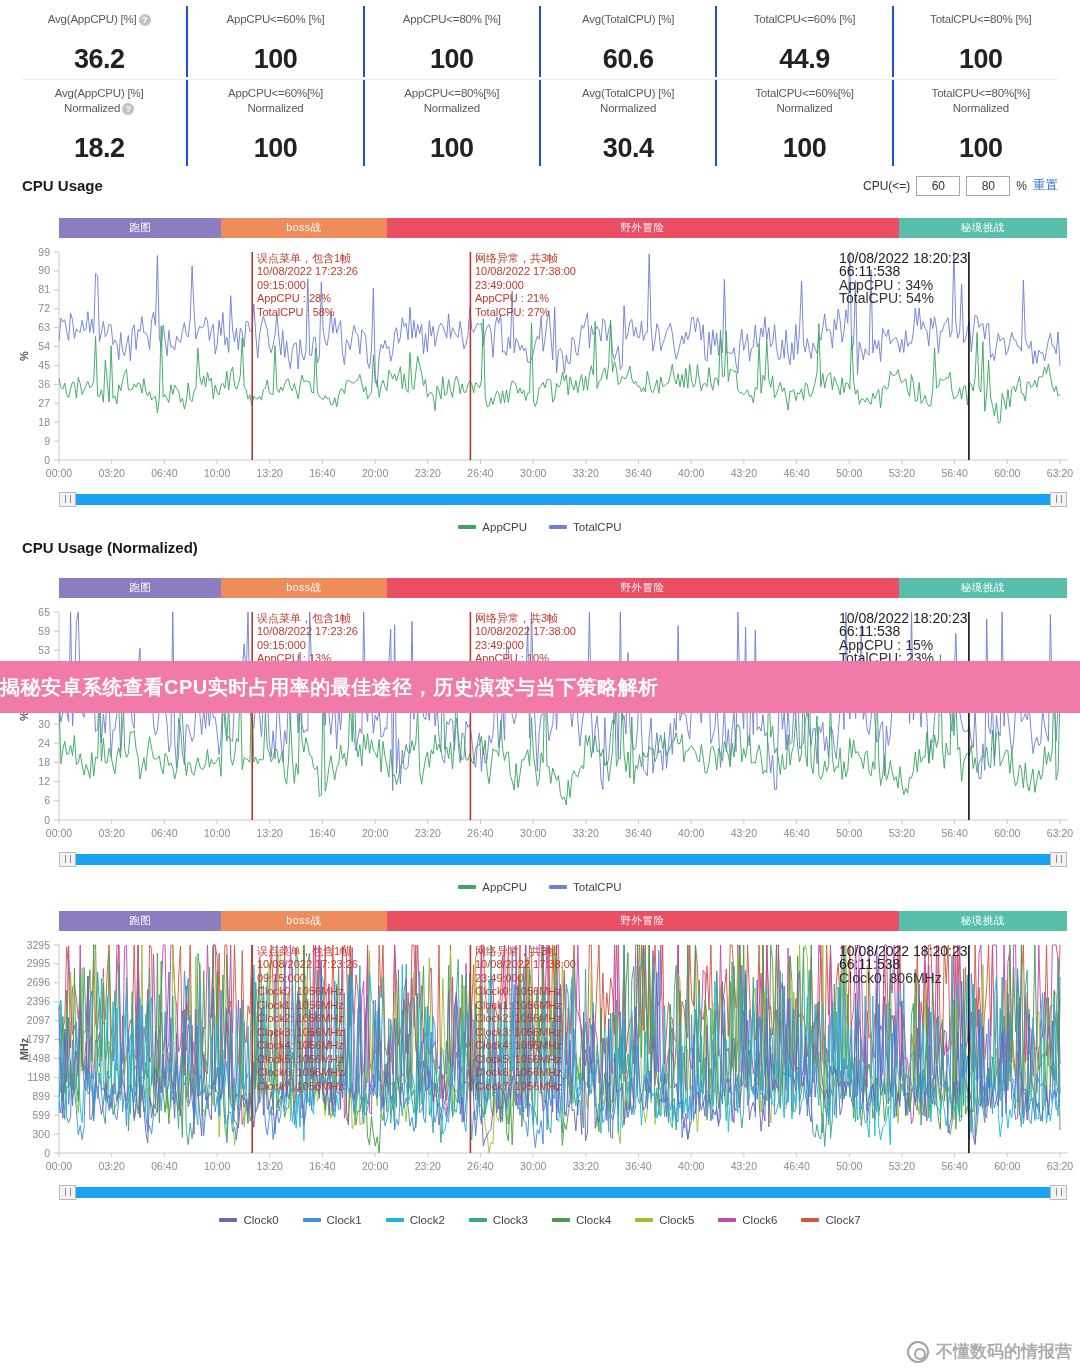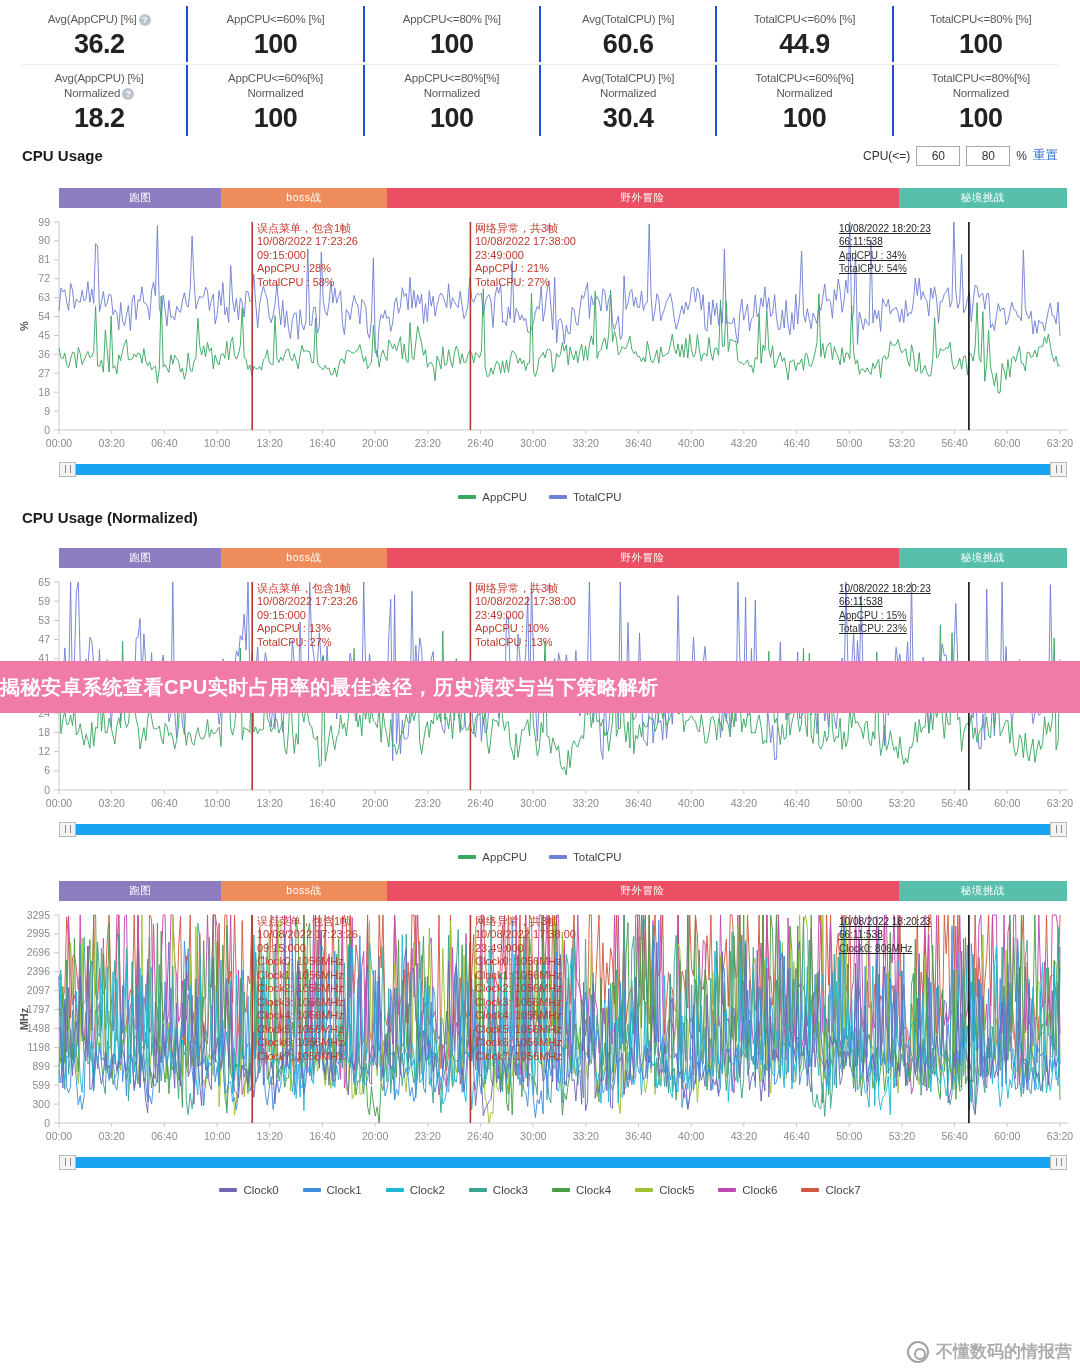--- a/index.html
+++ b/index.html
@@ -20,21 +20,21 @@
     flex:1 1 0; text-align:center; padding:6px 2px 2px 2px;
     border-right:2px solid #1d4ed8;
   }
   .stat-cell:last-child { border-right:none; }
   .stat-label {
     font-size:11.5px; color:#5a5a5a; line-height:1.35;
     white-space:nowrap; letter-spacing:-0.2px;
   }
   .stat-value {
     font-size:27px; font-weight:bold; color:#222;
-    margin-top:1px; letter-spacing:-0.5px;
+    margin-top:16px; letter-spacing:-0.5px;
   }
   .qmark {
     display:inline-block; width:12px; height:12px; border-radius:50%;
     background:#bcc4cc; color:#fff; font-size:9px; line-height:12px;
     text-align:center; vertical-align:middle; margin-left:2px;
     font-weight:bold;
   }
   .stat-row.second .stat-value { }
   .stat-divider { height:1px; background:#ececec; margin:2px 10px 0 10px; }
 
@@ -64,22 +64,22 @@
   .plotwrap { position:relative; margin-left:0px; }
   svg.chart { display:block; }
 
   
   .anno {
     position:absolute; font-size:11px; line-height:13.5px;
     color:#c0392b; white-space:nowrap; pointer-events:none;
   }
   .anno .t1 { color:#c0392b; }
   .tooltip-dark {
-    position:absolute; font-size:10px; line-height:13.5px;
-    color:#222; white-space:nowrap; pointer-events:none;text-decoration:underline;
+    position:absolute; font-size:14px; line-height:13.5px;
+    color:#222; white-space:nowrap; pointer-events:none;
   }
   .tooltip-dark .sub { color:#333; }
 
   
   .scrollstrip {
     display:flex; align-items:center; margin:4px 0 0 47px; width:1008px; height:15px;
   }
   .sb-handle {
     width:17px; height:15px; background:#f3f3f3; border:1px solid #b9b9b9;
     display:flex; align-items:center; justify-content:center;

